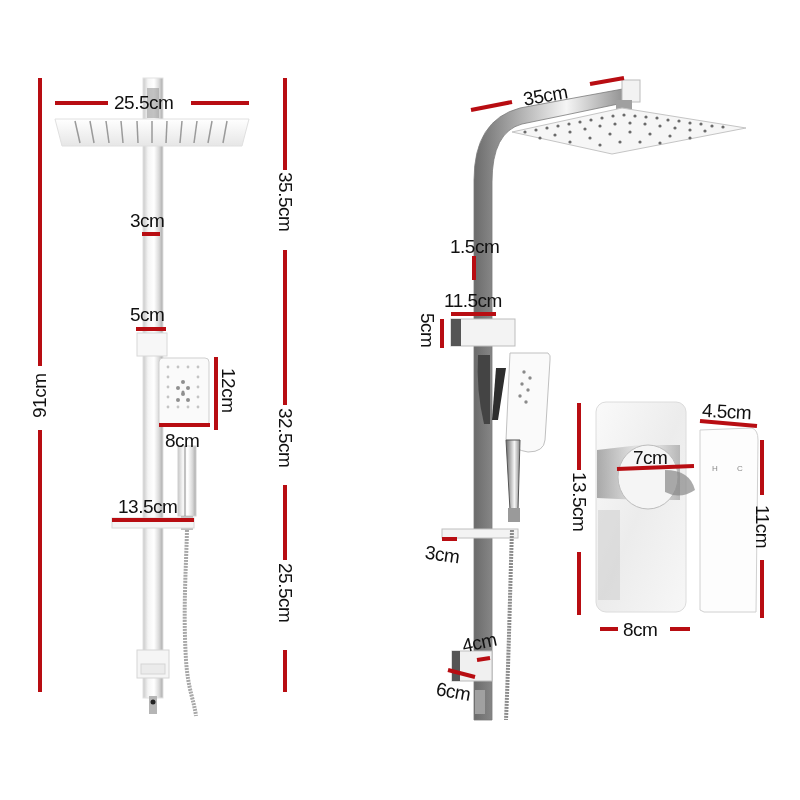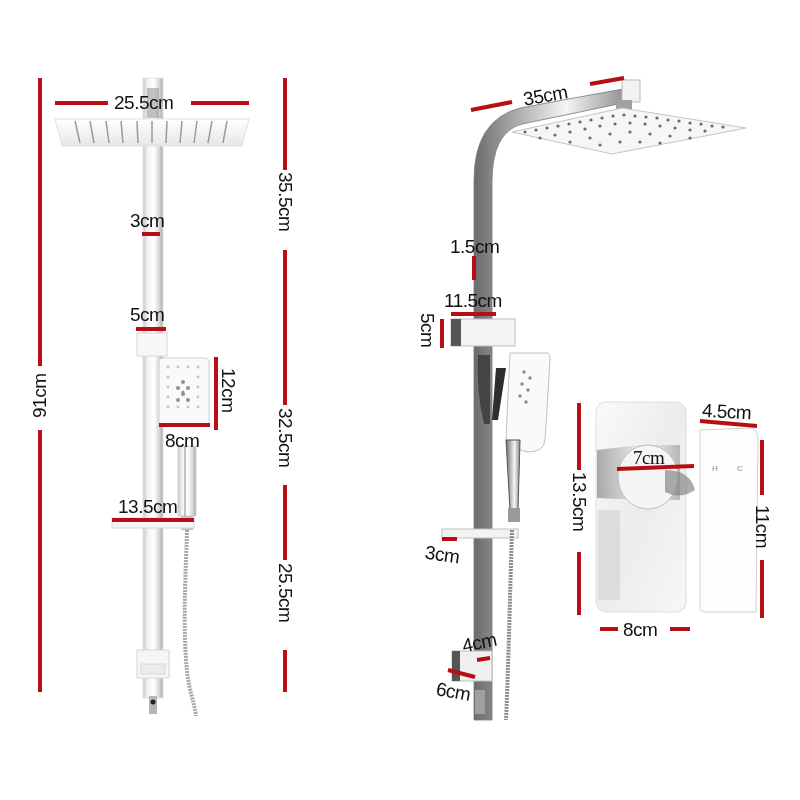--- a/index.html
+++ b/index.html
@@ -253,14 +253,14 @@
   <span class="label" style="left:444px; top:291px;">11.5cm</span>
   <span class="vlabel" style="left:437px; top:313px;">5cm</span>
   <span class="label" style="left:425px; top:545px; transform:rotate(8deg);">3cm</span>
   <span class="label" style="left:462px; top:633px; transform:rotate(-12deg);">4cm</span>
   <span class="label" style="left:436px; top:682px; transform:rotate(10deg);">6cm</span>
 
   <span class="vlabel" style="left:589px; top:472px;">13.5cm</span>
   <span class="label" style="left:623px; top:620px;">8cm</span>
   <span class="label" style="left:702px; top:402px; transform:rotate(3deg);">4.5cm</span>
   <span class="vlabel" style="left:772px; top:505px;">11cm</span>
-  <span class="label" style="left:633px; top:448px;font-family:Liberation Serif, serif;">7cm</span>
+  <span class="label" style="left:633px; top:448px;">7cm</span>
 </div>
 
 </body></html>

